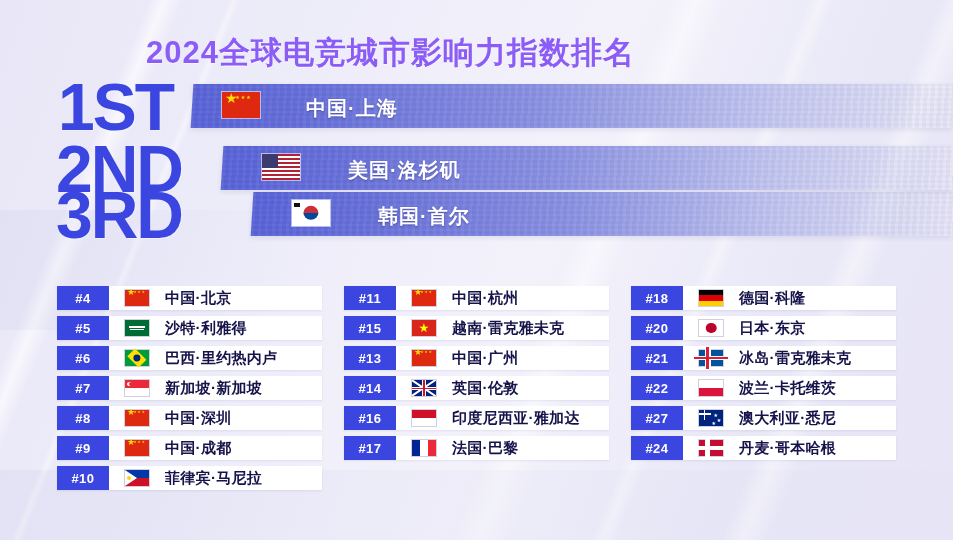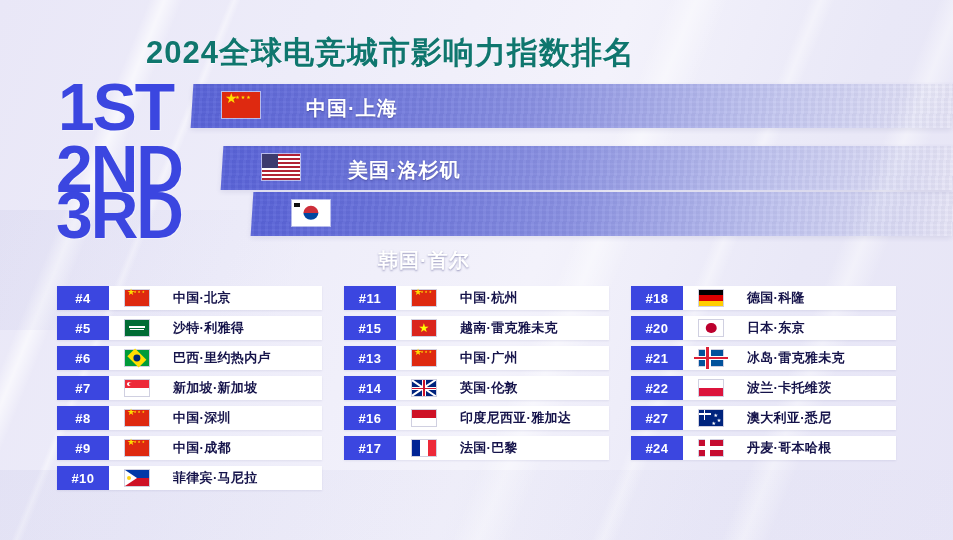--- a/index.html
+++ b/index.html
@@ -24,21 +24,21 @@
   }
   .dark-wash{
     position:absolute;
     background:linear-gradient(90deg,rgba(150,152,210,.22),rgba(150,152,210,0));
     transform:skewX(-22deg);
   }
   
   #title{
     position:absolute;left:0;top:32px;width:781px;text-align:center;
     font-size:31px;font-weight:bold;letter-spacing:1px;
-    color:#0f766e;
+    color:#8b5cf6;
     z-index:6;
     text-shadow:0 1px 0 rgba(255,255,255,.6);
   }
   
   #podium{position:absolute;left:0;top:84px;width:848px;height:190px;z-index:4;}
   .podium-row{position:absolute;left:0;width:953px;height:58px;}
   .band{
     position:absolute;left:190px;top:0;height:44px;width:763px;
     background:linear-gradient(90deg,#5a64d8 0%,#6a73da 18%,#8b92e2 45%,#bdc1ee 72%,rgba(226,228,248,0) 100%);
     transform:skewX(-3.5deg);
@@ -84,21 +84,21 @@
     background:#3b46e0;
     color:#fff;font-size:13px;font-weight:bold;
     display:flex;align-items:center;justify-content:center;
     letter-spacing:.5px;
   }
   .flag{
     width:24px;height:16px;flex:0 0 24px;margin-left:16px;
     box-shadow:0 0 0 1px rgba(120,120,170,.35);
   }
   .city{
-    margin-left:24px;font-size:13px;font-weight:bold;color:#15134a;
+    margin-left:16px;font-size:15px;font-weight:bold;color:#15134a;
     letter-spacing:.3px;white-space:nowrap;
   }
 
   
   .f-cn{background:#de2910;position:relative;}
   .f-cn::before{content:"★";position:absolute;left:8%;top:-2px;color:#ffde00;font-size:9px;line-height:1;}
   .f-cn::after{content:"★★★";position:absolute;left:35%;top:1px;color:#ffde00;font-size:3.5px;letter-spacing:1px;line-height:1;}
   .podium-flag.f-cn::before{font-size:14px;top:-1px;}
   .podium-flag.f-cn::after{font-size:5px;top:3px;}
 
@@ -198,21 +198,21 @@
     <div class="band" style="left:222px;width:731px;height:44px;"></div>
     <div class="rank-big" style="left:56px;top:-10px;">2ND</div>
     <div class="podium-flag f-us" style="left:262px;top:8px;"></div>
     <div class="podium-city" style="left:348px;top:11px;">美国·洛杉矶</div>
   </div>
 
   <div class="podium-row" style="top:108px;text-align:right;">
     <div class="band" style="left:252px;width:701px;height:44px;"></div>
     <div class="rank-big" style="left:56px;top:-10px;">3RD</div>
     <div class="podium-flag f-kr" style="left:292px;top:8px;"></div>
-    <div class="podium-city" style="left:378px;top:11px;margin-top:44px;">韩国·首尔</div>
+    <div class="podium-city" style="left:378px;top:11px;">韩国·首尔</div>
   </div>
 
 </div>
 
 <div id="list">
 
   <div class="col" style="left:57px;">
     <div class="row">
         <div class="badge">#4</div>
         <div class="flag f-cn"></div>

